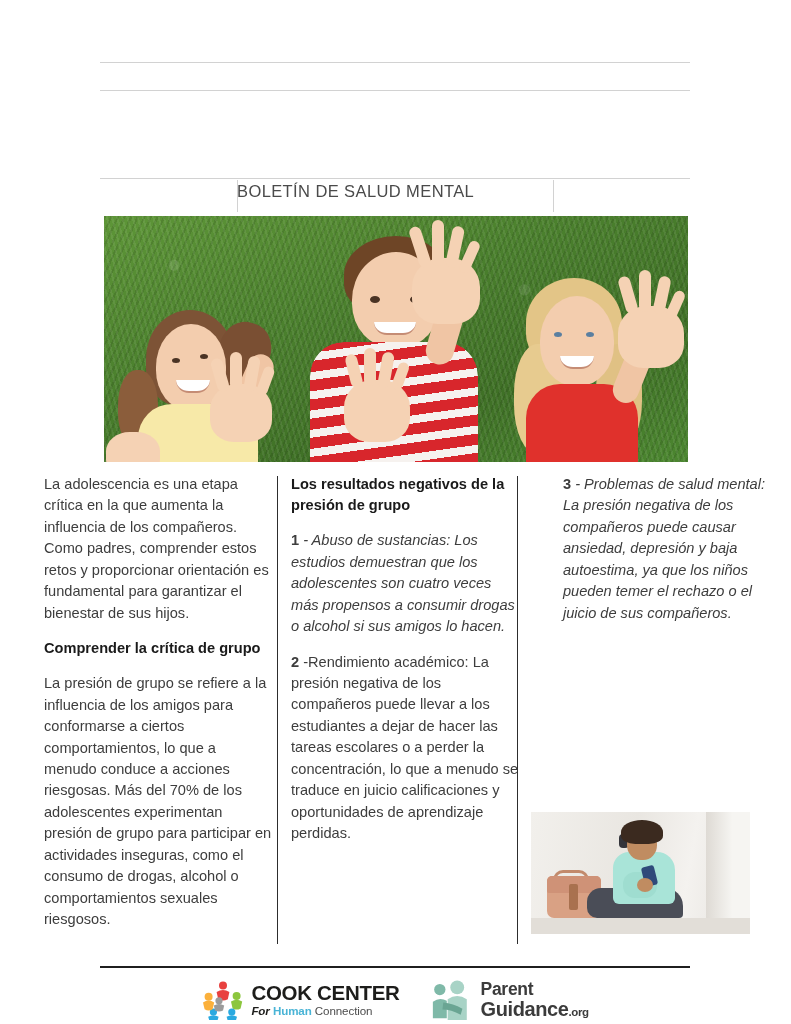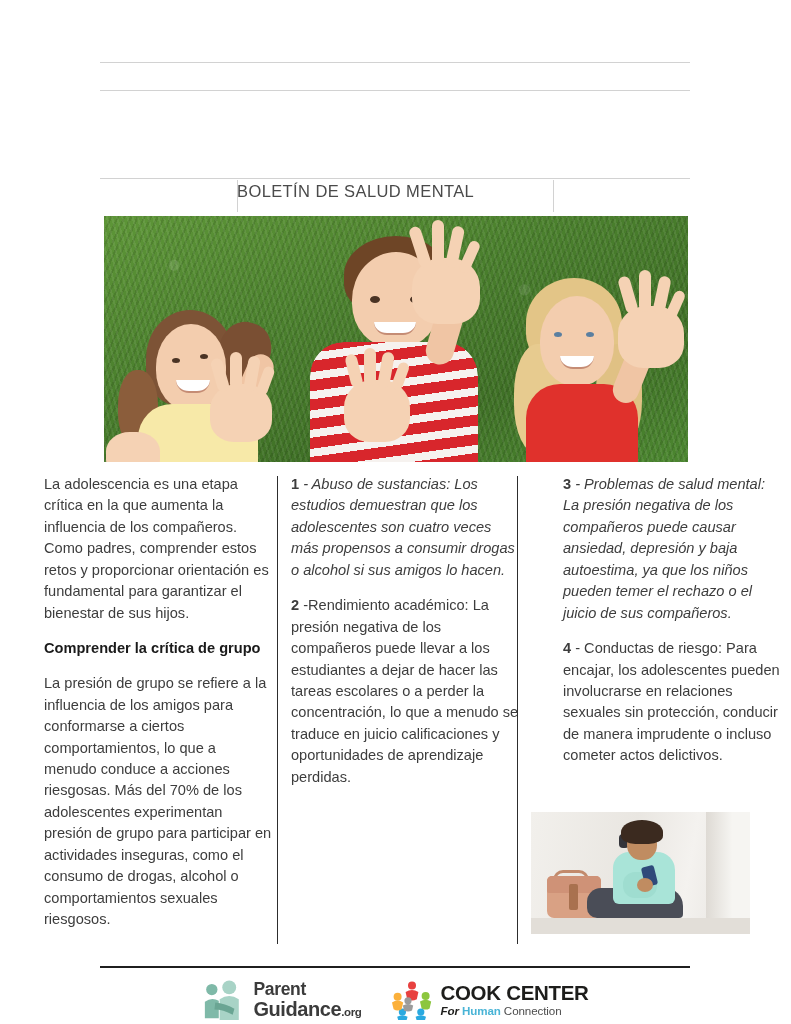--- a/index.html
+++ b/index.html
@@ -410,27 +410,27 @@
     <div class="vdiv vdiv-a"></div>
     <div class="vdiv vdiv-b"></div>
 
     <div class="col col-1">
       <p>La adolescencia es una etapa crítica en la que aumenta la influencia de los compañeros. Como padres, comprender estos retos y proporcionar orientación es fundamental para garantizar el bienestar de sus hijos.</p>
       <p class="sub-head">Comprender la crítica de grupo</p>
       <p>La presión de grupo se refiere a la influencia de los amigos para conformarse a ciertos comportamientos, lo que a menudo conduce a acciones riesgosas. Más del 70% de los adolescentes experimentan presión de grupo para participar en actividades inseguras, como el consumo de drogas, alcohol o comportamientos sexuales riesgosos.</p>
     </div>
 
     <div class="col col-2">
+      <p class="sub-head">Los resultados negativos de la presión de grupo</p>
       <p class="ital"><span class="num">1</span><span> - Abuso de sustancias: Los estudios demuestran que los adolescentes son cuatro veces más propensos a consumir drogas o alcohol si sus amigos lo hacen.</span></p>
       <p><span class="num">2</span><span> -Rendimiento académico: La presión negativa de los compañeros puede llevar a los estudiantes a dejar de hacer las tareas escolares o a perder la concentración, lo que a menudo se traduce en juicio calificaciones y oportunidades de aprendizaje perdidas.</span></p>
     </div>
 
     <div class="col col-3">
       <p class="ital"><span class="num">3</span><span> - Problemas de salud mental: La presión negativa de los compañeros puede causar ansiedad, depresión y baja autoestima, ya que los niños pueden temer el rechazo o el juicio de sus compañeros.</span></p>
-      <p><span class="num">4</span><span> - Conductas de riesgo: Para encajar, los adolescentes pueden involucrarse en relaciones sexuales sin protección, conducir de manera imprudente o incluso cometer actos delictivos.</span></p>
     </div>
 
     <div class="inline-photo">
       <div class="ip-wall"></div>
       <div class="ip-panel"></div>
       <div class="ip-floor"></div>
       <div class="ip-bag">
         <div class="ip-bag-flap"></div>
         <div class="ip-bag-strap"></div>
       </div>
@@ -441,34 +441,20 @@
       <div class="ip-head"></div>
       <div class="ip-hair"></div>
       <div class="ip-phone"></div>
       <div class="ip-hand"></div>
     </div>
   </div>
 
   <div class="footer-rule"></div>
 
   <div class="footer">
-
-    <div class="logo">
-      <svg class="logo-mark-pg" viewBox="0 0 100 92">
-        <circle cx="22" cy="22" r="13" fill="#7fb9a8"></circle>
-        <circle cx="62" cy="17" r="16" fill="#a8d3c6"></circle>
-        <path d="M6 50 q16 -12 32 -2 l0 40 l-32 0 z" fill="#7fb9a8"></path>
-        <path d="M40 44 q22 -14 44 0 l0 48 l-44 0 z" fill="#a8d3c6"></path>
-        <path d="M30 52 q22 2 44 14 l-4 14 q-22 -12 -42 -12 z" fill="#6aa593"></path>
-      </svg>
-      <div class="pg-words">
-        <div class="pg-top">Parent</div>
-        <div class="pg-bot"><span>Guidance</span><span class="org">.org</span></div>
-      </div>
-    </div>
 
     <div class="logo">
       <svg class="logo-mark-cook" viewBox="0 0 100 100">
         <g>
           <circle cx="50" cy="14" r="10" fill="#e8413f"></circle>
           <path d="M34 30 q16 -10 32 0 l-4 18 q-12 6 -24 0 z" fill="#e8413f"></path>
           <circle cx="84" cy="40" r="10" fill="#8cc63e"></circle>
           <path d="M70 54 q14 -9 28 0 l-4 17 q-10 6 -20 0 z" fill="#8cc63e"></path>
           <circle cx="72" cy="80" r="9" fill="#2aa9e0"></circle>
           <path d="M59 92 q13 -8 26 0 l-3 10 q-10 5 -20 0 z" fill="#2aa9e0"></path>
@@ -479,15 +465,29 @@
           <circle cx="40" cy="52" r="9" fill="#9b9b9b"></circle>
           <path d="M27 64 q13 -8 26 0 l-3 12 q-10 5 -20 0 z" fill="#9b9b9b"></path>
         </g>
       </svg>
       <div class="cook-words">
         <div class="cook-top">COOK CENTER</div>
         <div class="cook-bot"><span class="for">For </span><span class="human">Human </span><span class="conn">Connection</span></div>
       </div>
     </div>
 
+    <div class="logo">
+      <svg class="logo-mark-pg" viewBox="0 0 100 92">
+        <circle cx="22" cy="22" r="13" fill="#7fb9a8"></circle>
+        <circle cx="62" cy="17" r="16" fill="#a8d3c6"></circle>
+        <path d="M6 50 q16 -12 32 -2 l0 40 l-32 0 z" fill="#7fb9a8"></path>
+        <path d="M40 44 q22 -14 44 0 l0 48 l-44 0 z" fill="#a8d3c6"></path>
+        <path d="M30 52 q22 2 44 14 l-4 14 q-22 -12 -42 -12 z" fill="#6aa593"></path>
+      </svg>
+      <div class="pg-words">
+        <div class="pg-top">Parent</div>
+        <div class="pg-bot"><span>Guidance</span><span class="org">.org</span></div>
+      </div>
+    </div>
+
   </div>
 
 </div>
 
 </body></html>

